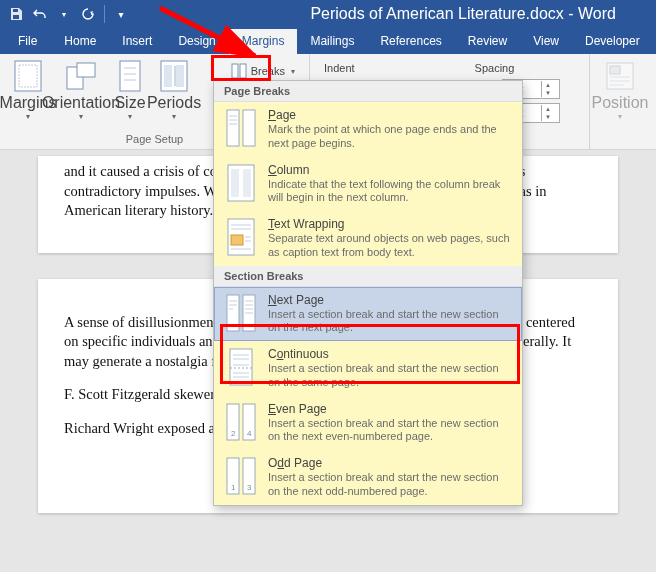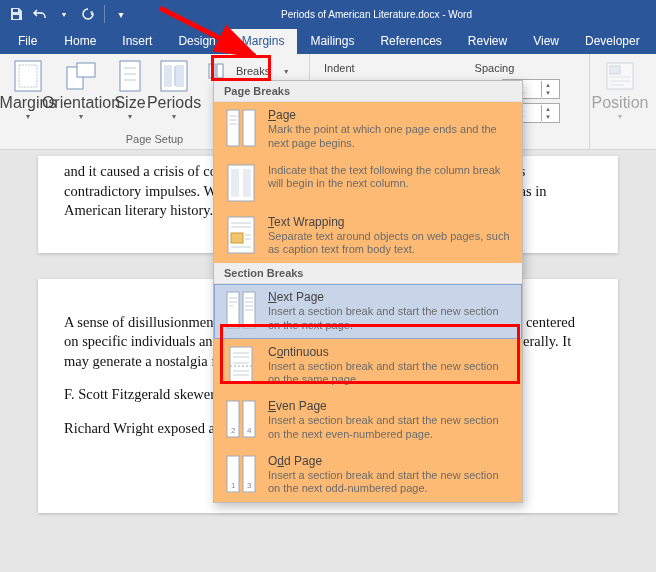--- a/index.html
+++ b/index.html
@@ -2,60 +2,60 @@
 <html><head>
 <meta charset="utf-8">
 <style>
   * { margin: 0; padding: 0; box-sizing: border-box; font-family: "Segoe UI", Tahoma, sans-serif; }
   body { background: #fff; width: 656px; height: 572px; overflow: hidden; position: relative; }
 
   .titlebar { background: #2b579a; color: #fff; height: 28px; display: flex; align-items: center; font-size: 12px; }
   .qat { display: flex; align-items: center; gap: 8px; padding: 0 8px; }
   .qat-icon { width: 16px; height: 16px; display: flex; align-items: center; justify-content: center; color: #fff; font-size: 13px; }
   .qat-divider { width: 1px; height: 18px; background: rgba(255,255,255,0.3); }
-  .title-text { flex: 1; text-align: center; padding-right: 40px; font-size: 10px; color: #fff; }
+  .title-text { flex: 1; text-align: right; padding-right: 40px; font-size: 16px; color: #fff; }
 
   .tabs { background: #2b579a; height: 26px; display: flex; align-items: flex-end; font-size: 12px; }
   .tab { color: #fff; padding: 5px 13px 6px 13px; cursor: pointer; }
   .tab.active { background: #f3f3f3; color: #2b579a; }
   .tab.file { padding-left: 18px; padding-right: 14px; }
 
   .ribbon { background: #f3f3f3; border-bottom: 1px solid #d4d4d4; height: 96px; display: flex; position: relative; }
   .group { border-right: 1px solid #d4d4d4; padding: 4px 6px 2px 6px; display: flex; flex-direction: column; }
   .group-content { flex: 1; display: flex; align-items: flex-start; gap: 2px; }
   .group-label { text-align: center; font-size: 11px; color: #666; padding: 2px 0; position: relative; }
   .group-label .launcher { position: absolute; right: 0; bottom: 2px; font-size: 9px; color: #888; }
 
   .big-btn { display: flex; flex-direction: column; align-items: center; justify-content: flex-start; width: 50px; padding: 2px 2px; gap: 2px; cursor: pointer; }
   .big-btn .icon { width: 32px; height: 32px; display: flex; align-items: center; justify-content: center; }
   .big-btn .lbl { font-size: 16px; color: #444; text-align: center; line-height: 1.1; }
   .big-btn .caret { font-size: 8px; color: #666; margin-top: -2px; }
 
   .small-stack { display: flex; flex-direction: column; gap: 1px; padding: 2px 4px; }
-  .small-btn { display: flex; align-items: center; gap: 12px; height: 22px; padding: 0 4px; font-size: 11px; color: #444; cursor: pointer; }
+  .small-btn { display: flex; align-items: center; gap: 4px; height: 22px; padding: 0 4px; font-size: 11px; color: #444; cursor: pointer; justify-content: flex-end; }
   .small-icon { width: 16px; height: 16px; display: flex; align-items: center; justify-content: center; }
   .small-caret { font-size: 8px; color: #666; margin-left: 2px; }
 
   .breaks-highlight { border: 3px solid #ff0000; position: absolute; left: 211px; top: 55px; width: 60px; height: 26px; pointer-events: none; z-index: 50; }
   .arrow { position: absolute; left: 150px; top: -2px; z-index: 60; pointer-events: none; }
 
   .indent-labels { display: flex; gap: 40px; padding: 4px 8px; font-size: 11px; color: #444; }
   .spinner-row { display: flex; align-items: center; gap: 4px; padding: 1px 8px; font-size: 11px; color: #444; }
   .spinner-row .spin-icon { width: 16px; height: 16px; display: flex; align-items: center; justify-content: center; }
   .spinner { display: flex; align-items: center; border: 1px solid #ababab; background: #fff; height: 20px; width: 58px; }
   .spinner input { border: none; width: 38px; font-size: 11px; padding: 0 2px; text-align: left; outline: none; }
   .spinner .arrows { display: flex; flex-direction: column; border-left: 1px solid #ababab; }
   .spinner .arrows span { font-size: 6px; line-height: 8px; padding: 0 3px; color: #666; cursor: pointer; }
 
   .position-btn { opacity: 0.45; }
 
   
   .dropdown {
     position: absolute; left: 213px; top: 80px; width: 310px;
-    background: #fdba74; border: 1px solid #bcbcbc;
+    background: #fef9c3; border: 1px solid #bcbcbc;
     box-shadow: 2px 4px 10px rgba(0,0,0,0.25);
     z-index: 40; font-size: 12px;
   }
   .dd-header { background: #eeeeee; padding: 4px 10px; font-weight: 600; color: #5b5b5b; font-size: 11px; border-bottom: 1px solid #e0e0e0; }
   .dd-item { display: flex; gap: 10px; padding: 6px 10px; cursor: pointer; }
   .dd-item.selected { background: #c8d4e8; border: 1px solid #8aa5d1; padding: 5px 9px; }
   .dd-icon { width: 34px; height: 40px; flex-shrink: 0; display: flex; align-items: center; justify-content: center; }
   .dd-text { flex: 1; }
   .dd-title { color: #444; font-size: 12px; }
   .dd-title .ul { text-decoration: underline; }
@@ -290,20 +290,21 @@
 
   <div class="dd-item">
     <span class="dd-icon">
       <svg width="34" height="40" viewBox="0 0 34 40">
           <rect x="4" y="2" width="26" height="36" fill="#fff" stroke="#9aa9bb"></rect>
           <rect x="7" y="6" width="8" height="28" fill="#e8edf3"></rect>
           <rect x="19" y="6" width="8" height="28" fill="#e8edf3"></rect>
         </svg>
     </span>
     <div class="dd-text">
+      <div class="dd-title"><span class="ul">C</span>olumn</div>
       <div class="dd-desc">Indicate that the text following the column break will begin in the next column.</div>
     </div>
   </div>
 
   <div class="dd-item">
     <span class="dd-icon">
       <svg width="34" height="40" viewBox="0 0 34 40">
           <rect x="4" y="2" width="26" height="36" fill="#fff" stroke="#9aa9bb"></rect>
           <rect x="7" y="18" width="12" height="10" fill="#f3c56e" stroke="#cf9a30"></rect>
           <path d="M7 8h20M7 12h20M21 20h6M21 24h6M7 32h20" stroke="#c6d0db"></path>

